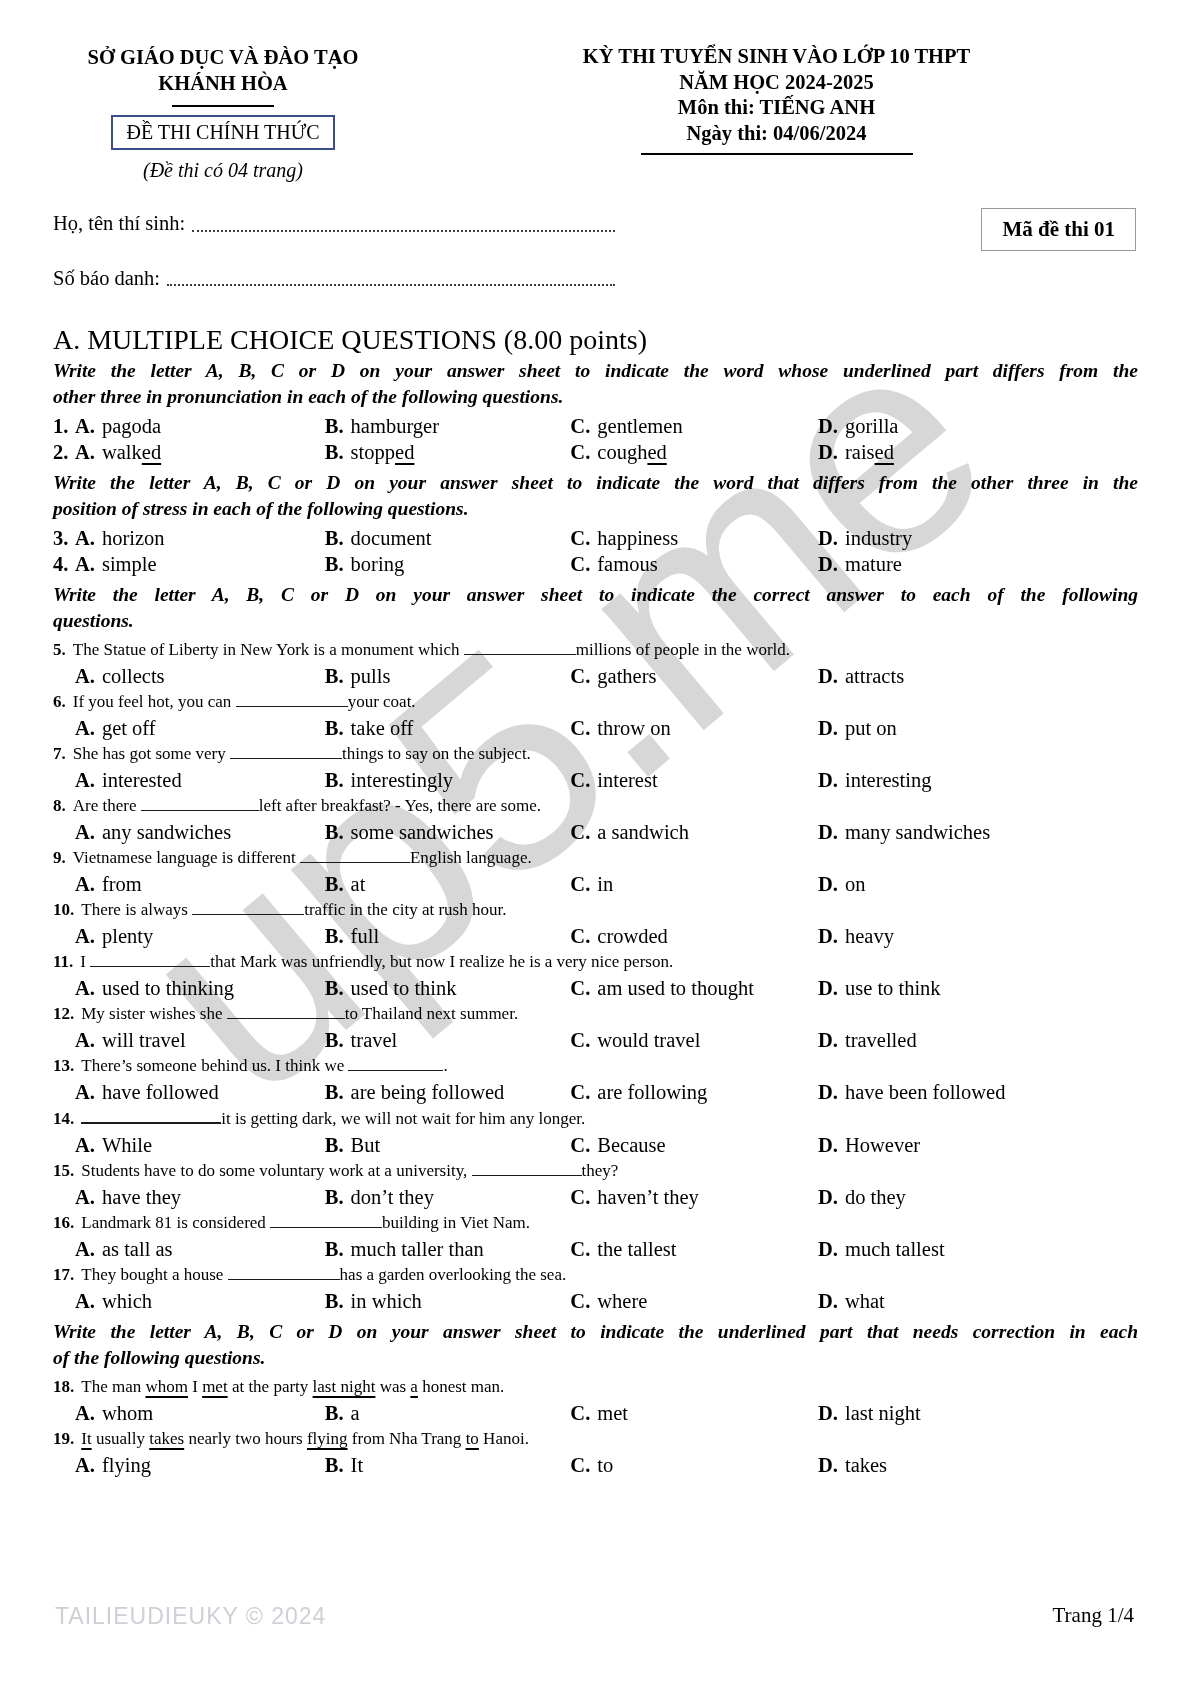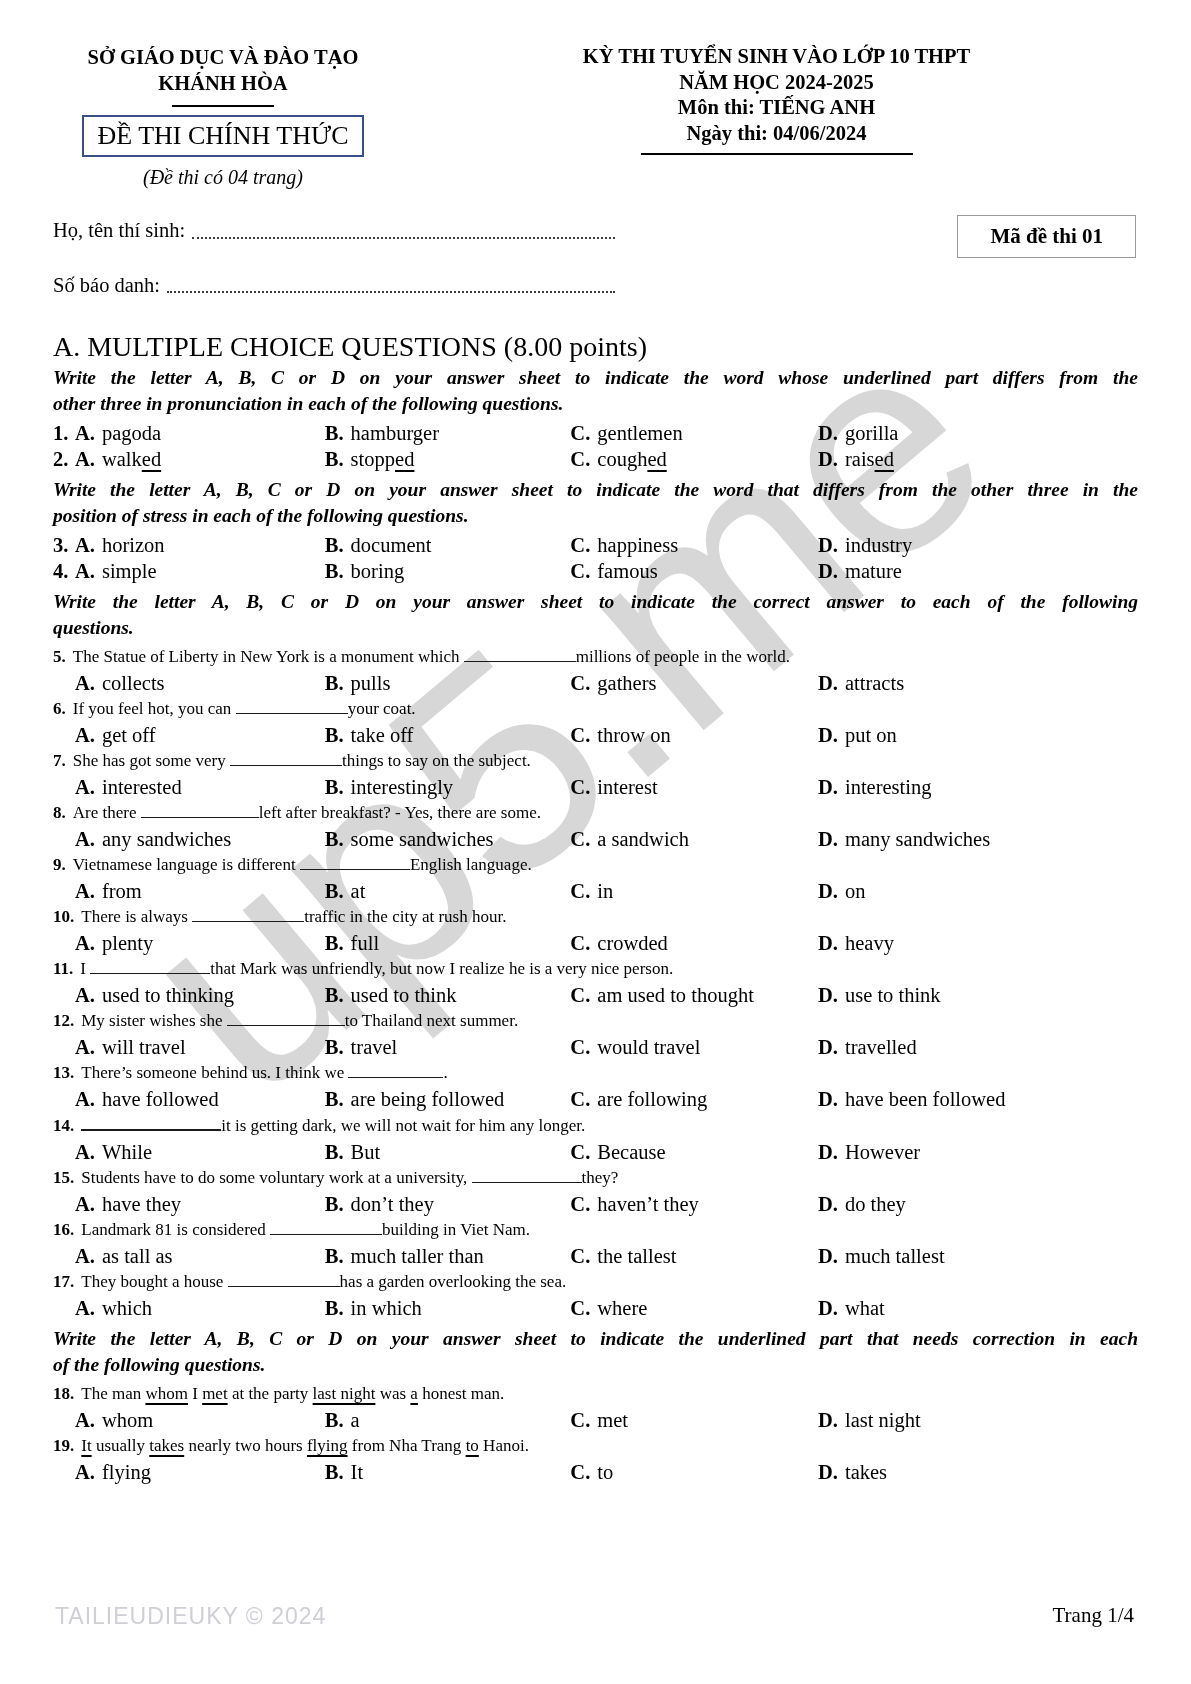--- a/index.html
+++ b/index.html
@@ -14,31 +14,31 @@
     font-family:"Liberation Sans","DejaVu Sans",sans-serif;
     font-size:300px;color:var(--wm);letter-spacing:-4px;
   }
   .page{position:absolute;inset:0;z-index:1;padding:44px 53px 0;box-sizing:border-box;}
   
   .header{display:flex;gap:22px;}
   .h-left{width:340px;text-align:center;}
   .h-right{flex:1;text-align:center;}
   .org1,.org2{font-weight:bold;font-size:20.5px;line-height:26px;}
   .hr-short{width:102px;border:none;border-top:2.2px solid #000;margin:9px auto 7px;}
-  .official-box{display:inline-block;border:2px solid var(--accent);padding:4px 13px;font-size:26px;margin-top:1px;}
+  .official-box{display:inline-block;border:2px solid var(--accent);padding:4px 13px;font-size:20px;margin-top:1px;}
   .pages-note{font-style:italic;font-size:20px;margin-top:9px;}
   .t1{font-weight:bold;font-size:20.5px;line-height:25.5px;}
   .time-line{font-style:italic;font-size:19.5px;line-height:25px;margin-top:2px;}
   .hr-time{width:272px;border:none;border-top:2.2px solid #000;margin:7px auto 0;}
   
   .candidate{position:relative;margin-top:9px;}
   .cand-row{display:flex;width:562px;font-size:20.5px;line-height:25.5px;margin-top:29px;}
   .dots{flex:1;border-bottom:2.2px dotted #3a3a3a;margin:0 0 5px 7px;}
   .code-box{position:absolute;right:2px;top:-3px;border:1.5px solid var(--codeborder);
-    padding:8px 32px;font-weight:bold;font-size:21px;background:#fff;}
+    padding:8px 20px;font-weight:bold;font-size:21px;background:#fff;}
   
   .section-title{font-weight:normal;font-size:28px;line-height:26px;margin-top:36px;margin-bottom:0;}
   
   .instruction{font-weight:bold;font-style:italic;font-size:19.5px;line-height:26px;margin:5px 0 3px;}
   .instr-line{text-align:justify;}
   .instr-line.stretch{text-align-last:justify;}
   
   .stem-row{font-size:17px;line-height:26px;position:relative;}
   .stem-row .qnum{font-weight:bold;margin-right:7px;}
   .options-row{position:relative;display:grid;grid-template-columns:23.5% 23.1% 23.3% auto;

